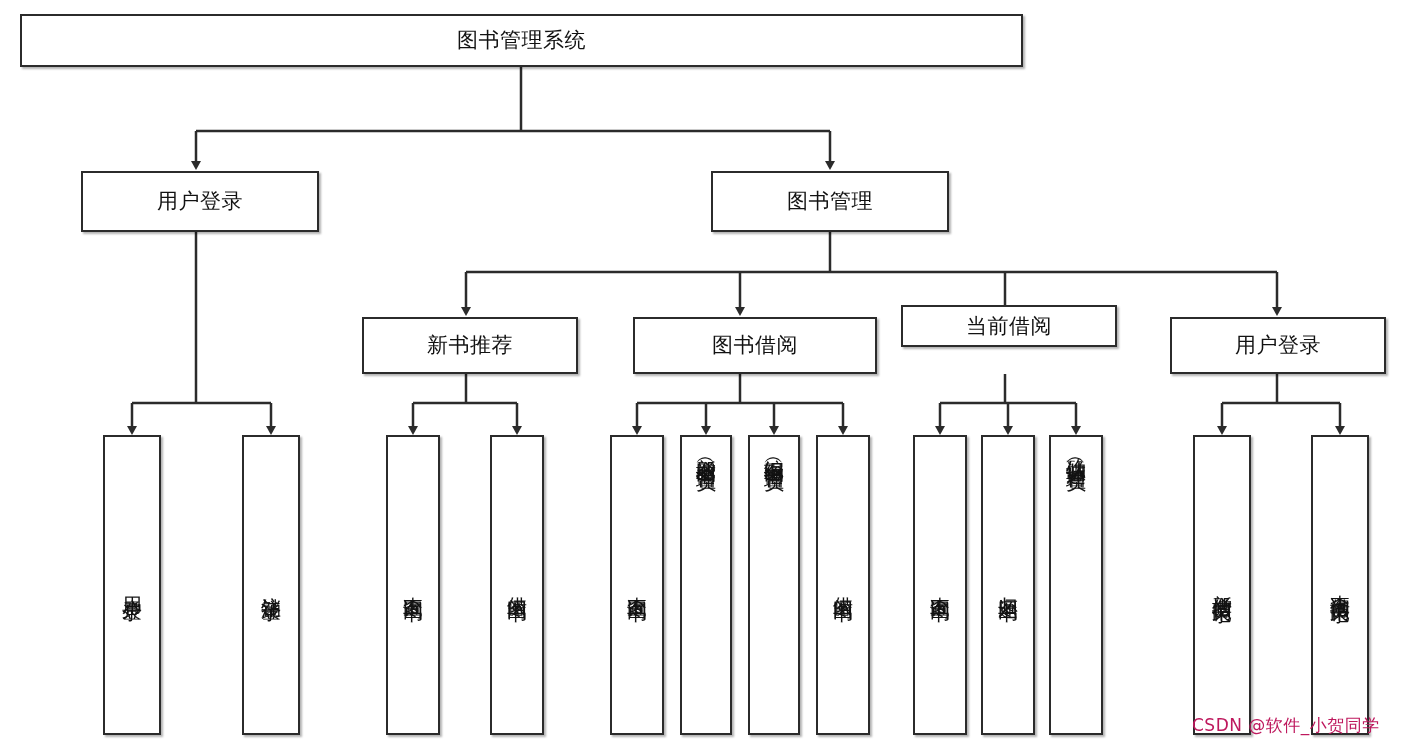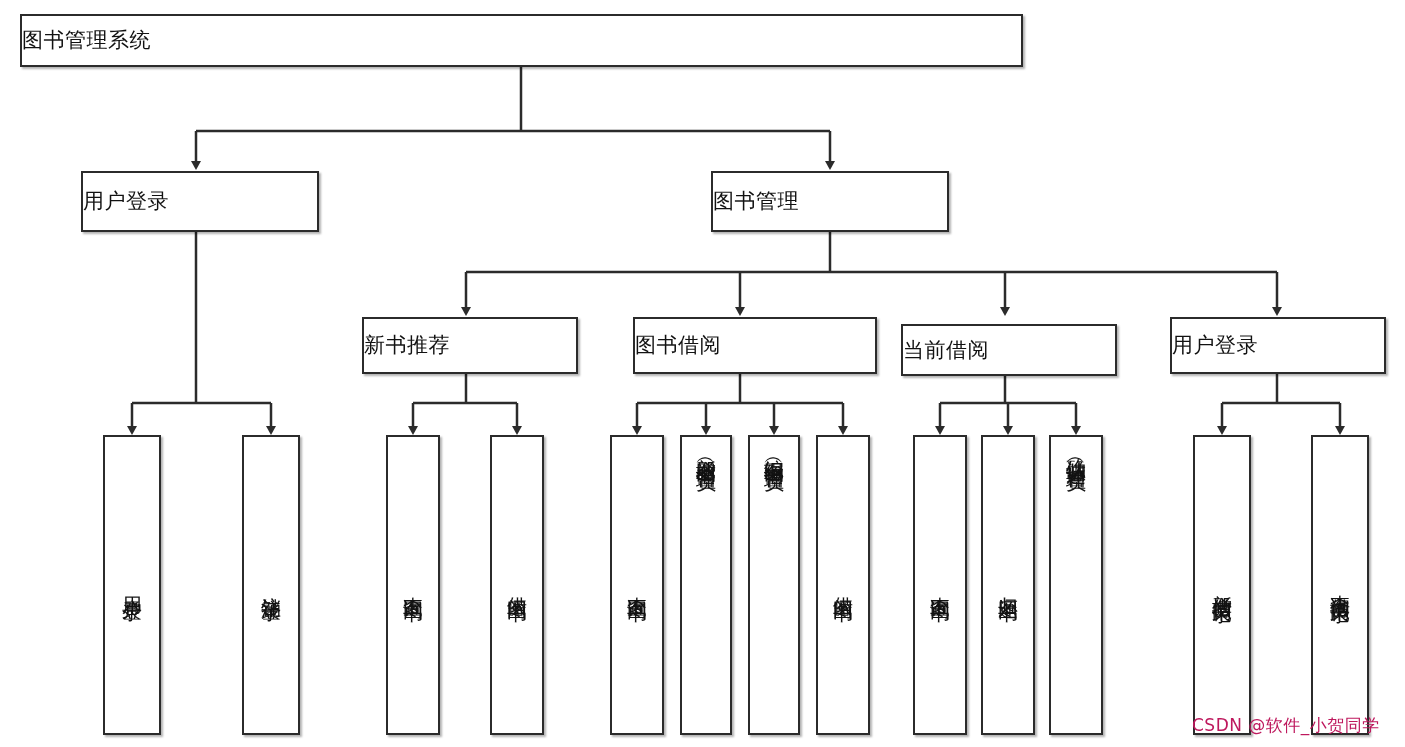--- a/index.html
+++ b/index.html
@@ -22,20 +22,21 @@
     pointer-events:none;
   }
   .node{
     position:absolute;
     box-sizing:border-box;
     background:#ffffff;
     border:2px solid #2b2b2b;
     box-shadow:2px 2px 2px rgba(0,0,0,0.30);
     display:flex;
     align-items:center;
+    justify-content:center;
     z-index:2;
   }
   .node-label{
     font-size:21px;
     line-height:1.15;
     color:#121212;
     letter-spacing:0.5px;
     white-space:nowrap;
   }
   
@@ -131,21 +132,21 @@
   <div class="node" style="left:711px; top:171px; width:238px; height:61px;">
     <span class="node-label">图书管理</span>
   </div>
 
   <div class="node" style="left:362px; top:317px; width:216px; height:57px;">
     <span class="node-label">新书推荐</span>
   </div>
   <div class="node" style="left:633px; top:317px; width:244px; height:57px;">
     <span class="node-label">图书借阅</span>
   </div>
-  <div class="node" style="left:901px; top:324px; width:216px; height:52px;">
+  <div class="node" style="left:901px; top:305px; width:216px; height:42px;">
     <span class="node-label">当前借阅</span>
   </div>
   <div class="node" style="left:1170px; top:317px; width:216px; height:57px;">
     <span class="node-label">用户登录</span>
   </div>
 
   <div class="node vertical lowered" style="left:103px; top:435px; width:58px; height:300px;">
     <span class="node-label">用户登录</span>
   </div>
   <div class="node vertical lowered" style="left:242px; top:435px; width:58px; height:300px;">

